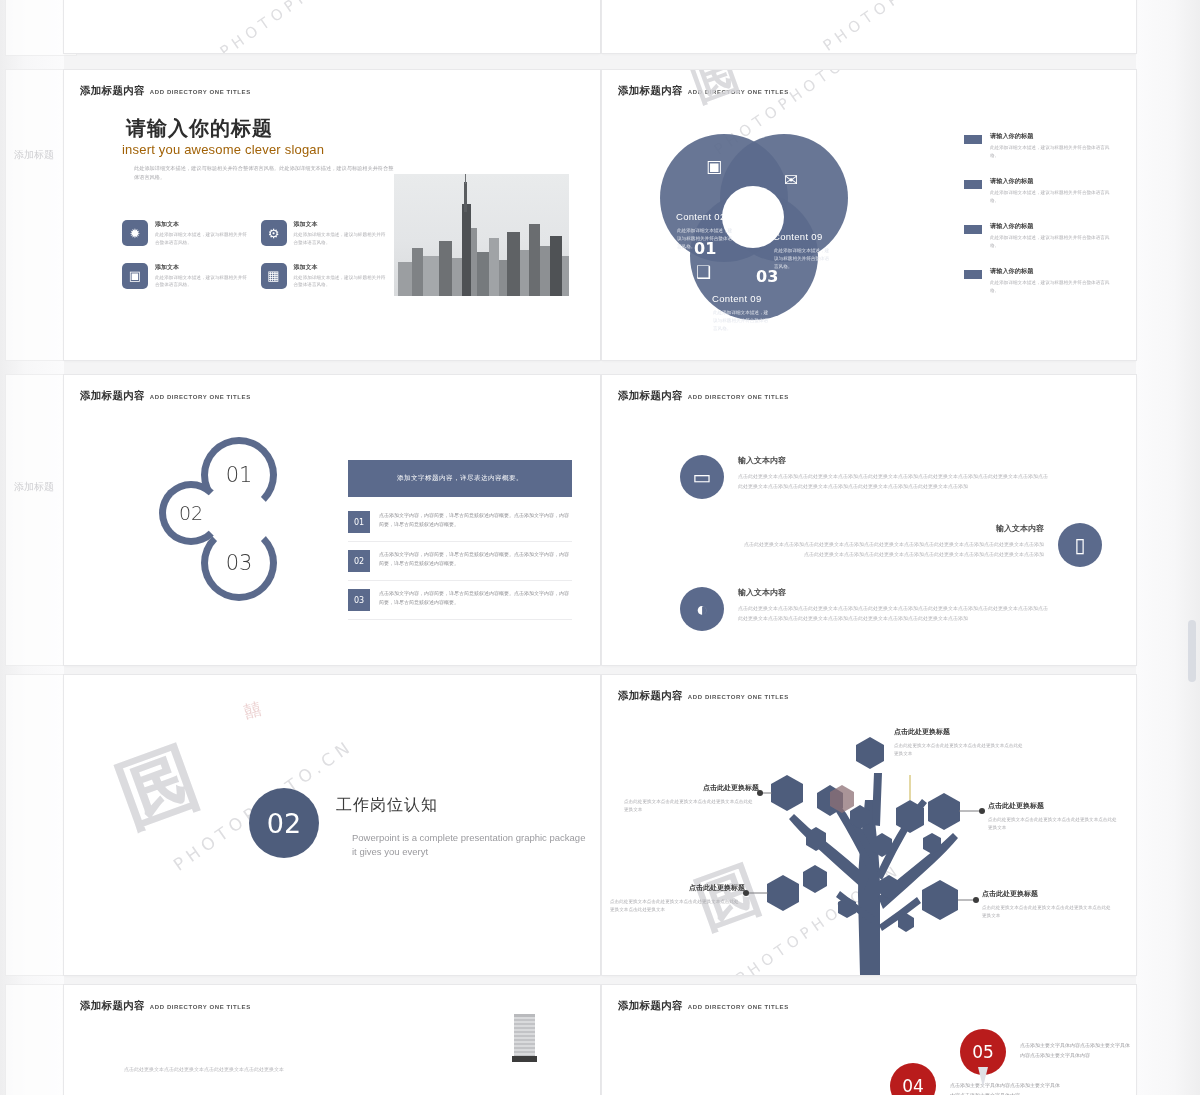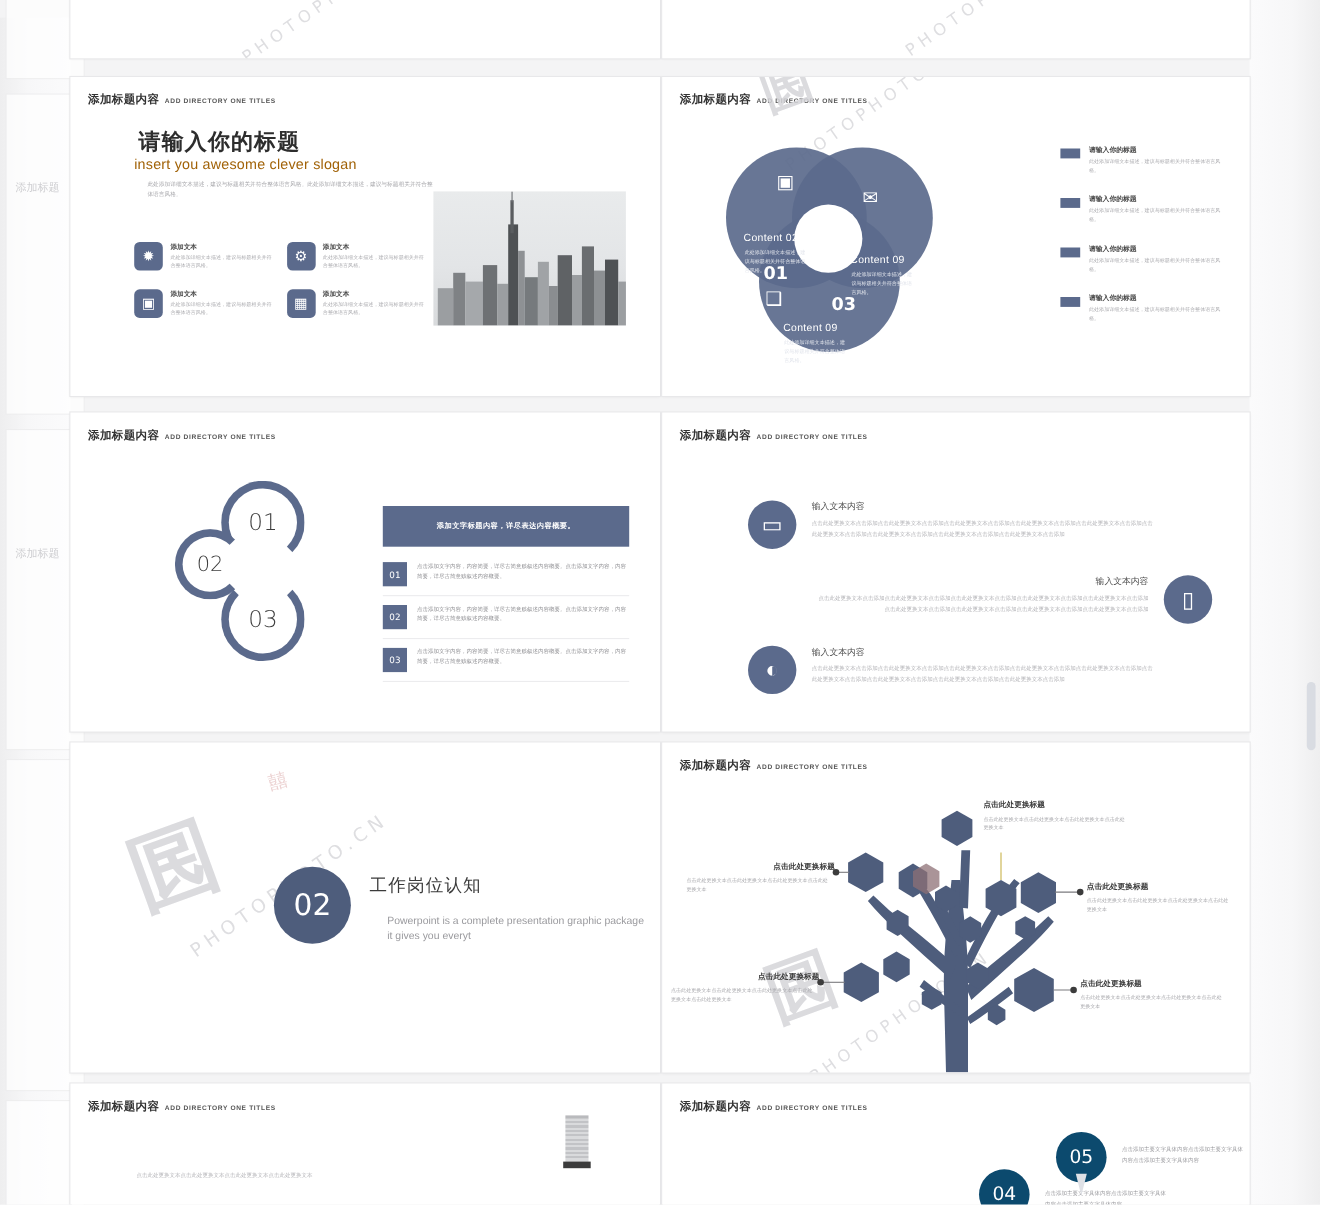--- a/index.html
+++ b/index.html
@@ -7,21 +7,21 @@
     width: 1200px; height: 1095px;
     background: #f4f4f5;
     font-family: "Liberation Sans", "DejaVu Sans", sans-serif;
     overflow: hidden; position: relative;
   }
   
   .bg-ghost {
     position: absolute; top: 0; bottom: 0; width: 64px;
     background: linear-gradient(90deg,#eeeeef 0%,#f7f7f8 40%,#fbfbfc 100%);
   }
-  .bg-ghost.left { left: 0; margin-top: 16px; }
+  .bg-ghost.left { left: 0; }
   .bg-ghost.right { right: 0; background: linear-gradient(270deg,#eeeeef 0%,#f7f7f8 40%,#fbfbfc 100%); }
   .ghost-card {
     position: absolute; left: 6px; width: 70px; background: #fff;
     box-shadow: 0 0 0 1px #ececed; opacity: .75;
   }
   .ghost-txt {
     position:absolute; left:14px; font-size:10px; color:#cfcfd2;
     font-family:"DejaVu Sans", sans-serif; white-space:nowrap;
   }
   .scrollbar {
@@ -95,33 +95,33 @@
   
   .chain { position:absolute; left:95px; top:62px; width:150px; height:170px; }
   .ring { position:absolute; border:7px solid #5b6a8c; border-radius:50%;
           display:flex; align-items:center; justify-content:center;
           font-family:"DejaVu Sans",sans-serif; font-weight:300; color:#3d3d3d; background:#fff; }
   .ring.r-a { width:76px; height:76px; left:42px; top:0;  font-size:21px; border-bottom-color:transparent; }
   .ring.r-b { width:64px; height:64px; left:0;  top:44px; font-size:19px; border-right-color:transparent; z-index:2;}
   .ring.r-c { width:76px; height:76px; left:42px; top:88px; font-size:21px; border-top-color:transparent; }
   .s3-banner { position:absolute; left:284px; top:85px; width:224px; height:37px; background:#5b6a8c;
                display:flex; align-items:center; justify-content:center;
-               font-family:"DejaVu Sans",sans-serif; font-size:6.6px; color:#fff; letter-spacing:.4px;font-weight:bold; }
+               font-family:"DejaVu Sans",sans-serif; font-size:6.6px; color:#fff; letter-spacing:.4px; }
   .s3-rows { position:absolute; left:284px; top:136px; width:224px; }
   .s3-row { display:flex; gap:9px; padding-bottom:8px; margin-bottom:8px; border-bottom:1px solid #ececee; }
   .s3-n { width:22px; height:22px; flex:0 0 22px; background:#5b6a8c; color:#fff;
           display:flex; align-items:center; justify-content:center;
           font-family:"DejaVu Sans",sans-serif; font-size:8px; }
   .s3-b { font-family:"DejaVu Sans",sans-serif; font-size:5px; line-height:1.85; color:#8e8e92; }
 
   
   .s4-blk { position:absolute; display:flex; gap:14px; }
   .s4-circ { width:44px; height:44px; flex:0 0 44px; border-radius:50%; background:#5b6a8c;
              display:flex; align-items:center; justify-content:center; color:#fff; font-size:20px; }
-  .s4-t { font-family:"DejaVu Sans",sans-serif; font-size:8px; font-weight:normal; color:#4b4b4b; margin-bottom:6px; }
+  .s4-t { font-family:"DejaVu Sans",sans-serif; font-size:8px; font-weight:bold; color:#4b4b4b; margin-bottom:6px; }
   .s4-b { font-family:"DejaVu Sans",sans-serif; font-size:5px; line-height:1.95; color:#b2b2b6; }
 
   
   .s5-circ { position:absolute; left:185px; top:113px; width:70px; height:70px; border-radius:50%;
              background:#4e5d7c; display:flex; align-items:center; justify-content:center;
              color:#fff; font-size:27px; font-family:"DejaVu Sans",sans-serif; }
   .s5-t { position:absolute; left:272px; top:120px; font-family:Liberation Mono, monospace;
           font-size:16px; color:#3b3b3b; letter-spacing:1px; }
   .s5-s { position:absolute; left:288px; top:156px; width:235px; font-size:9.5px;
           line-height:1.5; color:#9a9a9e; }
@@ -139,21 +139,21 @@
               clip-path: polygon(22px 0, 100% 0, 100% 100%, 22px 100%, 0 50%);
               display:flex; align-items:center; justify-content:center; gap:16px; }
   .s7-arrow span { font-family:"DejaVu Sans",sans-serif; font-size:9.5px; font-weight:bold; color:#fff; letter-spacing:1px; }
   .s7-pillar { position:absolute; left:450px; top:29px; width:21px; height:42px;
                background: repeating-linear-gradient(180deg,#d9dadc 0 2px,#c2c3c6 2px 4px);
                border-top:3px solid #b9babd; }
   .s7-pillar::after { content:""; position:absolute; left:-2px; bottom:-6px; width:25px; height:6px; background:#3c3c3c; }
 
   
   .pin { position:absolute; width:46px; height:58px; }
-  .pin-body { width:46px; height:46px; border-radius:50% 50% 50% 50%; background:#0c4a6e;
+  .pin-body { width:46px; height:46px; border-radius:50% 50% 50% 50%; background:#b91c1c;
               display:flex; align-items:center; justify-content:center;
               color:#fff; font-size:17px; font-family:"DejaVu Sans",sans-serif; }
   .pin-tail { position:absolute; left:18px; top:38px; width:0; height:0;
               border-left:5px solid transparent; border-right:5px solid transparent;
               border-top:20px solid #dfe1e6; }
   .pin-txt { position:absolute; font-family:"DejaVu Sans",sans-serif; font-size:5px;
              line-height:1.95; color:#9a9a9e; width:112px; }
 </style>
 </head>
 <body>

